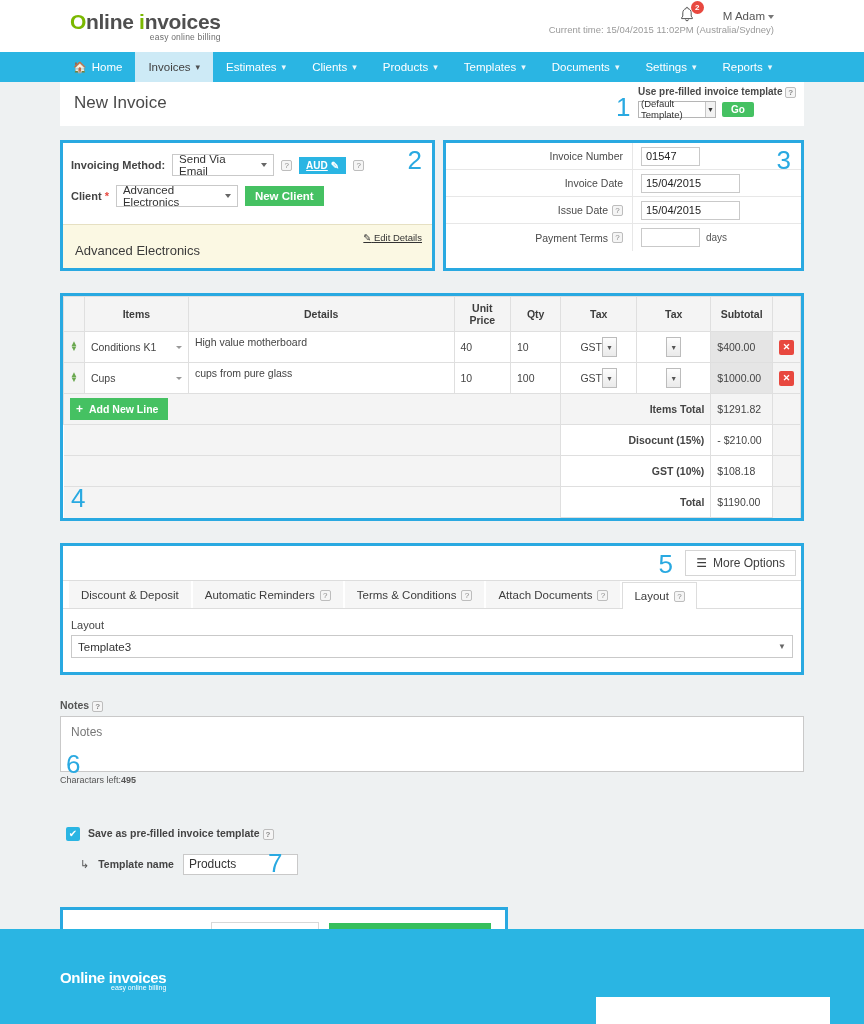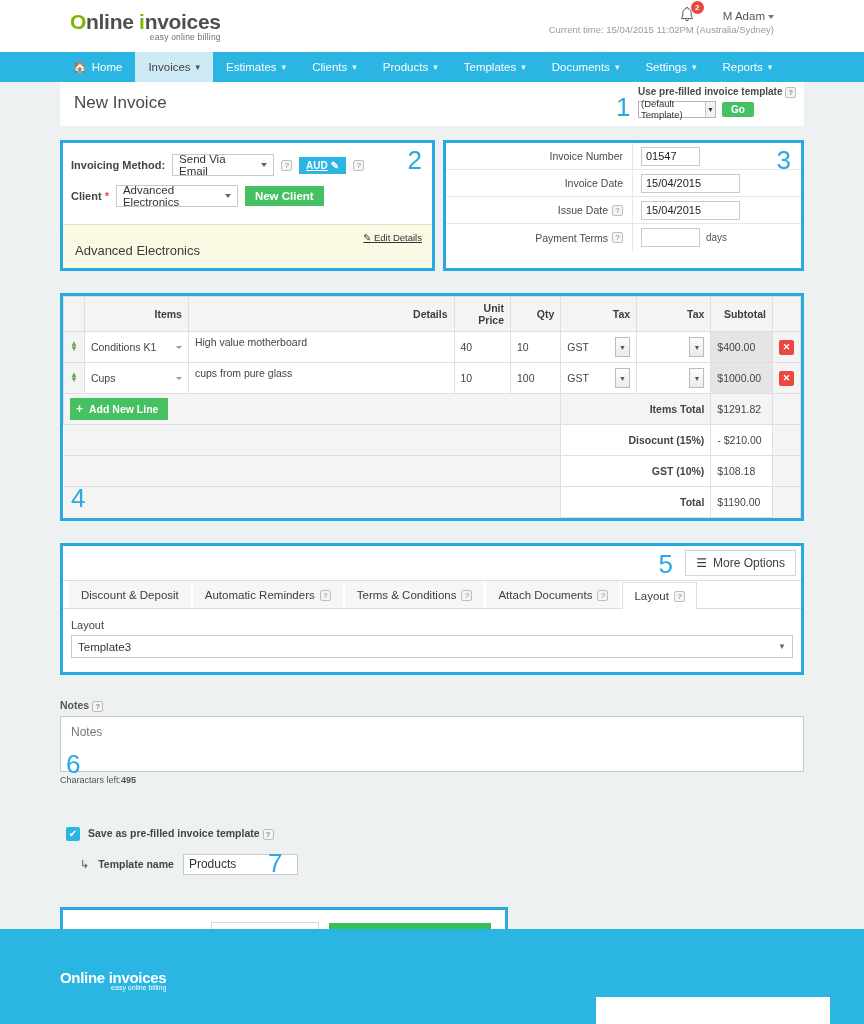--- a/index.html
+++ b/index.html
@@ -88,32 +88,32 @@
   .inv-lbl { width:187px; text-align:right; padding-right:9px; font-size:10.5px; font-weight:normal; color:#4a4a4a;
              border-right:1px solid #e7e7e7; height:100%; display:flex;align-items:center;justify-content:flex-end; gap:4px;}
   .inv-val { padding-left:8px; display:flex; align-items:center; gap:6px;}
   .txtin { border:1px solid #c9c9c9; height:19px; font-size:11px; padding:0 4px; background:#fff; color:#222; display:flex; align-items:center;}
   .w-num { width:59px; } .w-date { width:99px; } .w-pay { width:59px; }
   .days { font-size:10px; color:#555; }
 
   
   .items-wrap { margin-top:22px; }
   table.items { width:100%; border-collapse:collapse; background:#fff; font-size:10.5px; }
-  table.items th { background:#f4f4f4; text-align:right; font-size:10.5px; font-weight:bold; color:#3d3d3d;
+  table.items th { background:#f4f4f4; text-align:center; font-size:10.5px; font-weight:bold; color:#3d3d3d;
                    border:1px solid #dfdfdf; padding:5px 6px; height:22px;}
   table.items td { border:1px solid #dfdfdf; padding:4px 6px; vertical-align:middle; height:31px; color:#444;}
   .c-handle{width:17px; background:#f4f4f4; text-align:center;}
   .c-items{width:107px;} .c-details{width:282px;} .c-unit{width:58px;} .c-qty{width:52px;}
   .c-tax1{width:78px;} .c-tax2{width:78px;} .c-sub{width:62px;} .c-del{width:20px; background:#f4f4f4;}
   .handle { display:inline-block; line-height:5px; color:#6aa84f; font-size:8px; }
   .cell-sel { display:flex; align-items:center; justify-content:space-between; }
   .cell-sel .tri-sm { border-left:3px solid transparent; border-right:3px solid transparent; border-top:3.5px solid #999;}
   .selbox { border:1px solid #bcbcbc; width:15px; height:20px; background:linear-gradient(#fdfdfd,#eaeaea);
             display:flex;align-items:center;justify-content:center; font-size:7px; color:#555;}
-  .tax-cell { display:flex; align-items:center; justify-content:space-between; }
+  .tax-cell { display:flex; align-items:center; justify-content:center; }
   .details-cell { vertical-align:top !important; padding-top:4px !important; }
   .del-btn { background:#e8483f; color:#fff; width:15px; height:15px; font-size:9px; line-height:15px; text-align:center; border-radius:2px; display:inline-block; font-weight:bold;}
   .subtot-cell { background:#e5e5e5; }
   .addline-row td { background:#f4f4f4; padding:5px 6px; border-right:none;}
   .add-btn { background:#45c162; color:#fff; font-size:10.5px; font-weight:bold; padding:4px 10px 4px 6px; display:inline-flex; align-items:center; gap:6px;}
   .add-btn .plus { font-size:12px; font-weight:bold; }
   .tot-lbl { text-align:right; font-weight:bold; color:#3d3d3d; background:#fff;}
   .tot-val { background:#fff; color:#444; }
   .blank-cell { background:#f4f4f4; border-left:none !important; border-bottom:none !important;}
 

